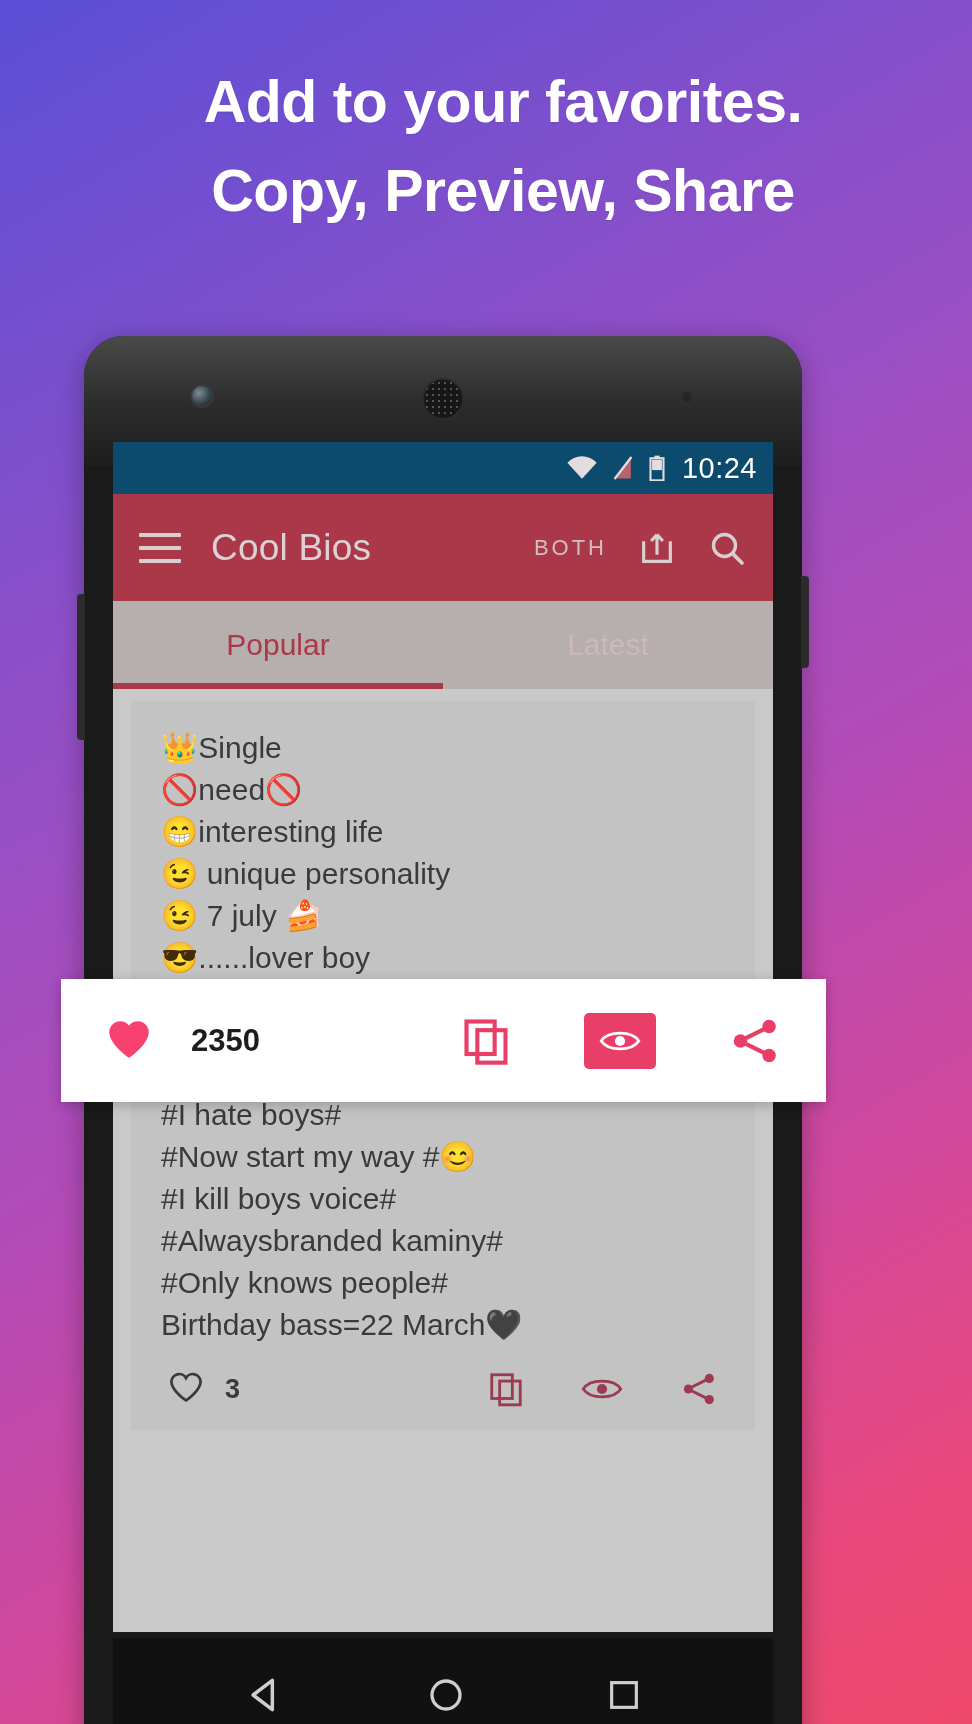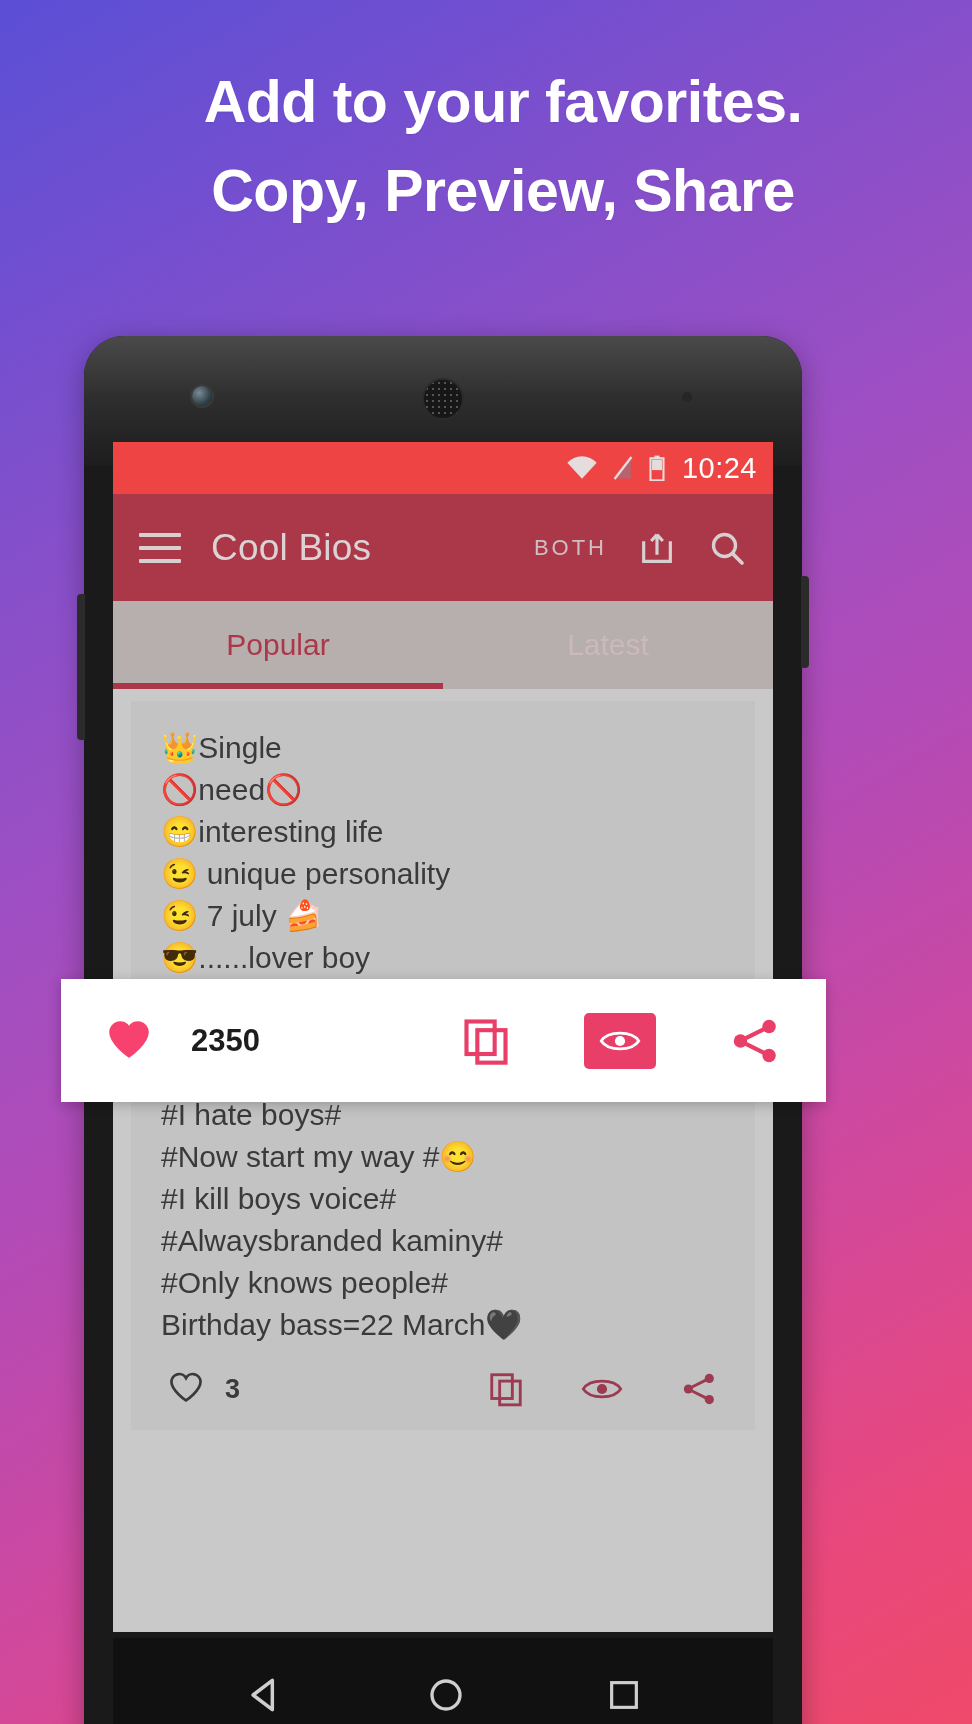--- a/index.html
+++ b/index.html
@@ -107,21 +107,21 @@
     left: 29px;
     top: 106px;
     width: 660px;
     height: 1190px;
     background: #c9c9c9;
     overflow: hidden;
   }
 
   .statusbar {
     height: 52px;
-    background: #ef4444;
+    background: #0c4a6e;
     display: flex;
     align-items: center;
     justify-content: flex-end;
     padding-right: 16px;
     gap: 14px;
   }
   .sb-icon { display: flex; align-items: center; }
   .sb-time {
     color: #ffffff;
     font-size: 29px;

